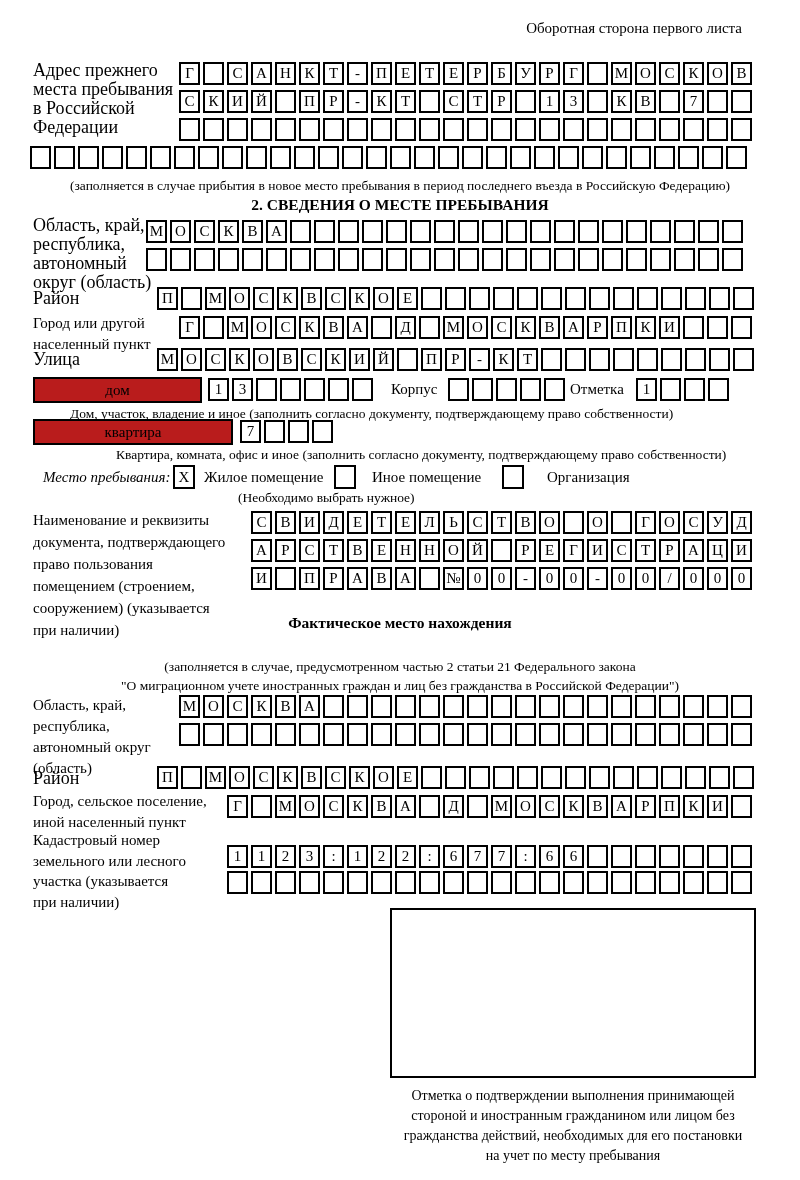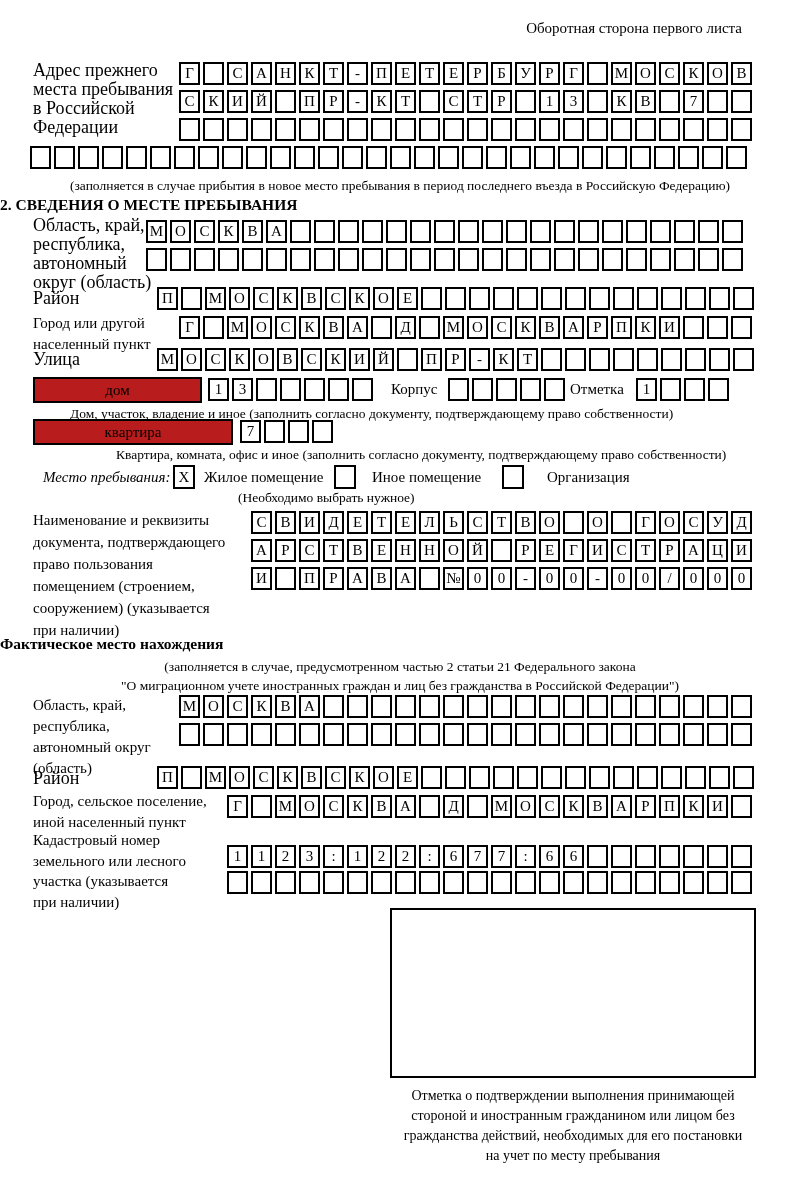--- a/index.html
+++ b/index.html
@@ -5,21 +5,21 @@
   html,body{margin:0;padding:0;background:#fff;}
   #page{
     position:relative;width:800px;height:1180px;background:#ffffff;
     font-family:"Liberation Serif","DejaVu Serif",serif;color:#000;overflow:hidden;
   }
   .abs{position:absolute;}
   .lbl{font-size:18px;line-height:19px;white-space:pre-line;}
   .lbl-tight{font-size:15px;line-height:21px;white-space:pre-line;}
   .note{font-size:13.5px;white-space:nowrap;}
   .note-c{font-size:13.5px;text-align:center;width:800px;left:0;white-space:pre-line;line-height:19px;}
-  .title{font-size:15.5px;font-weight:bold;width:800px;left:0;}
+  .title{font-size:15.5px;font-weight:bold;text-align:center;width:800px;left:0;}
   .boxrow{display:flex;gap:3px;}
   .cbox{
     width:21px;height:23px;box-sizing:border-box;border:2px solid #000;
     display:flex;align-items:center;justify-content:center;
     font-size:15px;line-height:1;flex:0 0 auto;background:#fff;
   }
   .bigbox{
     box-sizing:border-box;border:2px solid #000;height:26px;background:#b91c1c;
     display:flex;align-items:center;justify-content:center;font-size:15px;
   }
@@ -416,21 +416,21 @@
       <span class="cbox">0</span>
       <span class="cbox">-</span>
       <span class="cbox">0</span>
       <span class="cbox">0</span>
       <span class="cbox">/</span>
       <span class="cbox">0</span>
       <span class="cbox">0</span>
       <span class="cbox">0</span>
     </div>
 
-  <div class="abs title" style="top:635px;">Фактическое место нахождения</div>
+  <div class="abs title" style="top:614px;">Фактическое место нахождения</div>
   <div class="abs note-c" style="top:657px;">(заполняется в случае, предусмотренном частью 2 статьи 21 Федерального закона
 "О миграционном учете иностранных граждан и лиц без гражданства в Российской Федерации")</div>
 
   <div class="abs lbl-tight" style="left:33px;top:695px;">Область, край,
 республика,
 автономный округ
 (область)</div>
   <div class="abs boxrow" style="left:179px;top:695px;">
       <span class="cbox">М</span>
       <span class="cbox">О</span>

